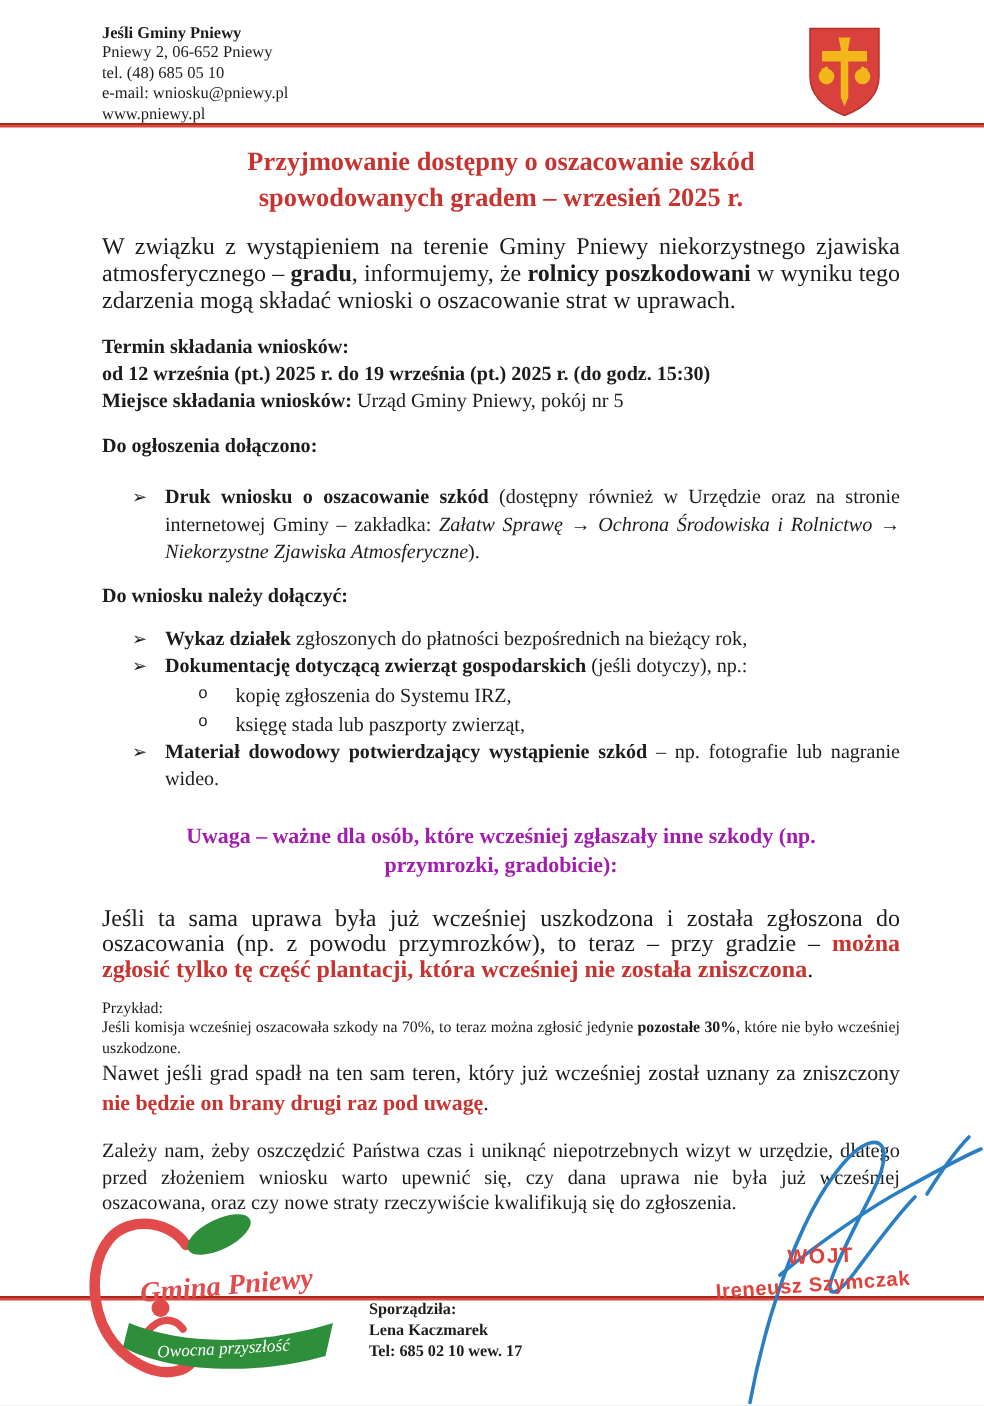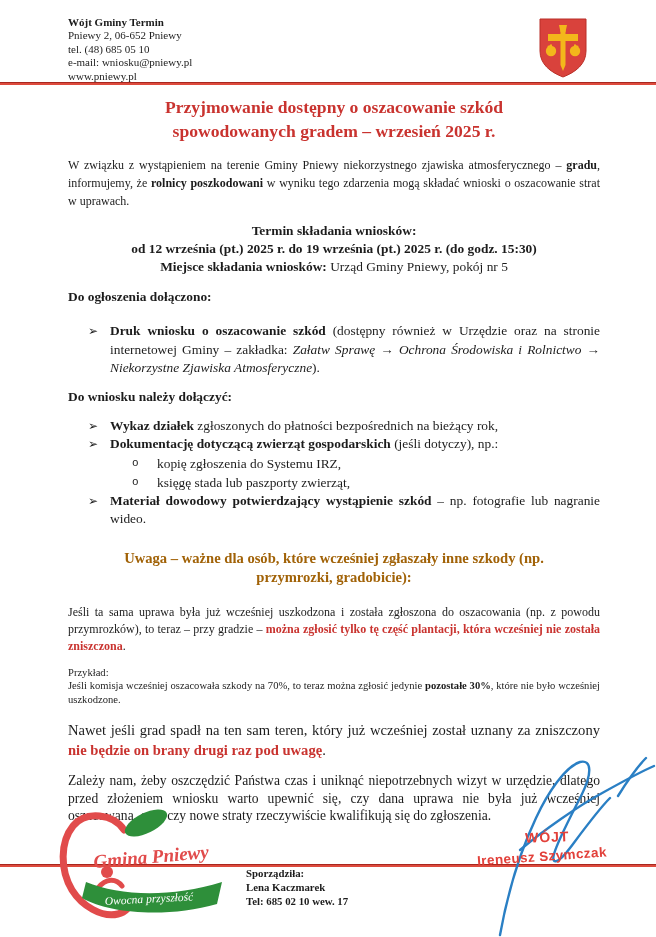--- a/index.html
+++ b/index.html
@@ -10,59 +10,59 @@
   .hdr .sender{font-weight:bold;}
   .crest{position:absolute;left:538px;top:17px;}
   .rule{position:absolute;left:0;width:656px;height:3px;
         background:linear-gradient(to bottom,#a8271f 35%,#dd4a3d 35%);z-index:1;}
   .rule-top{top:82px;}
   .rule-bottom{top:864px;}
   
   .content{position:absolute;left:68px;top:90px;width:532px;}
   .title{color:#c9332f;font-weight:bold;font-size:17.6px;line-height:24px;
          text-align:center;margin:5px 0 0 0;}
-  .p{font-size:12px;line-height:18px;text-align:justify;margin:0;}
+  .p{font-size:16px;line-height:18px;text-align:justify;margin:0;}
   .intro{margin-top:13px;}
-  .center-block{margin-top:12px;text-align:center;font-size:13.4px;line-height:18px;}
+  .center-block{margin-top:12px;font-size:13.4px;line-height:18px;}
   .b{font-weight:bold;}
   .i{font-style:italic;}
   .red{color:#c9332f;font-weight:bold;}
   .sec-h{margin-top:13px;font-size:13.4px;font-weight:bold;}
   .sec-h2{margin-top:11px;}
   .blist{margin-top:17px;}
   .blist2{margin-top:12px;}
   .bli{display:flex;font-size:13.4px;line-height:18.5px;}
   .bli .mk{flex:0 0 22px;margin-left:20px;font-size:12px;}
   .bli .bt{flex:1;text-align:justify;}
   .sub{display:flex;font-size:13.4px;line-height:19px;}
   .sub .mk{flex:0 0 25px;margin-left:64px;font-family:"Liberation Mono",monospace;font-size:11px;}
-  .warn{margin:20px 38px 0 38px;color:#a16207;font-weight:bold;text-align:center;
+  .warn{margin:20px 38px 0 38px;color:#a21caf;font-weight:bold;text-align:center;
         font-size:14.6px;line-height:19px;}
   .after-warn{margin-top:17px;line-height:17px;}
   .example{margin-top:11px;font-size:10.6px;line-height:13.5px;text-align:justify;}
-  .repeat{margin-top:14px;font-size:14.6px;line-height:20px;}
+  .repeat{font-size:14.6px;line-height:20px;}
   .closing{margin-top:12px;font-size:13.6px;line-height:17.5px;}
   
   .logo{position:absolute;left:58px;top:808px;z-index:2;}
   .prepared{position:absolute;left:246px;top:866px;font-size:10.8px;line-height:14px;z-index:2;font-weight:bold;}
   .signature{position:absolute;left:470px;top:752px;z-index:2;}
   .stamp-role{position:absolute;left:525px;top:829px;z-index:3;color:#e2403a;
               font-family:"Liberation Sans",sans-serif;font-weight:bold;font-size:14px;
               letter-spacing:1px;transform:rotate(-2deg);}
   .stamp-name{position:absolute;left:477px;top:849px;z-index:3;color:#e2403a;
               font-family:"Liberation Sans",sans-serif;font-weight:bold;font-size:13.5px;
               letter-spacing:.4px;transform:rotate(-4deg);white-space:nowrap;}
 </style>
 </head>
 <body>
 
 <div class="page">
 
   <div class="hdr">
-    <div class="sender">Wójt Gminy Termin</div>
+    <div class="sender">Jeśli Gminy Pniewy</div>
     <div>Pniewy 2, 06-652 Pniewy</div>
     <div>tel. (48) 685 05 10</div>
     <div>e-mail: wniosku@pniewy.pl</div>
     <div>www.pniewy.pl</div>
   </div>
 
   <svg class="crest" width="50" height="62" viewBox="0 0 50 62">
     <path d="M2 2 H48 V34 C48 47 38 55 25 60 C12 55 2 47 2 34 Z" fill="#d9423c" stroke="#b92f28" stroke-width="1"></path>
     <path d="M21 8 H29 L27.5 15 H22.5 Z" fill="#f3b71b"></path>
     <path d="M22.5 12 H27.5 V48 L25 54 L22.5 48 Z" fill="#f3b71b"></path>

